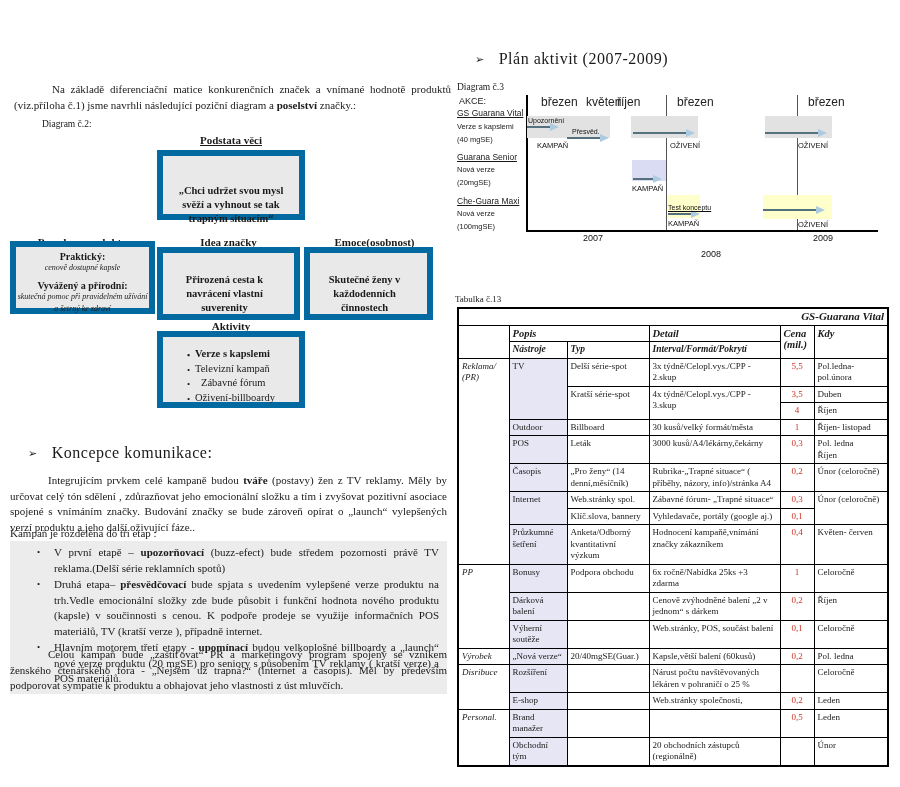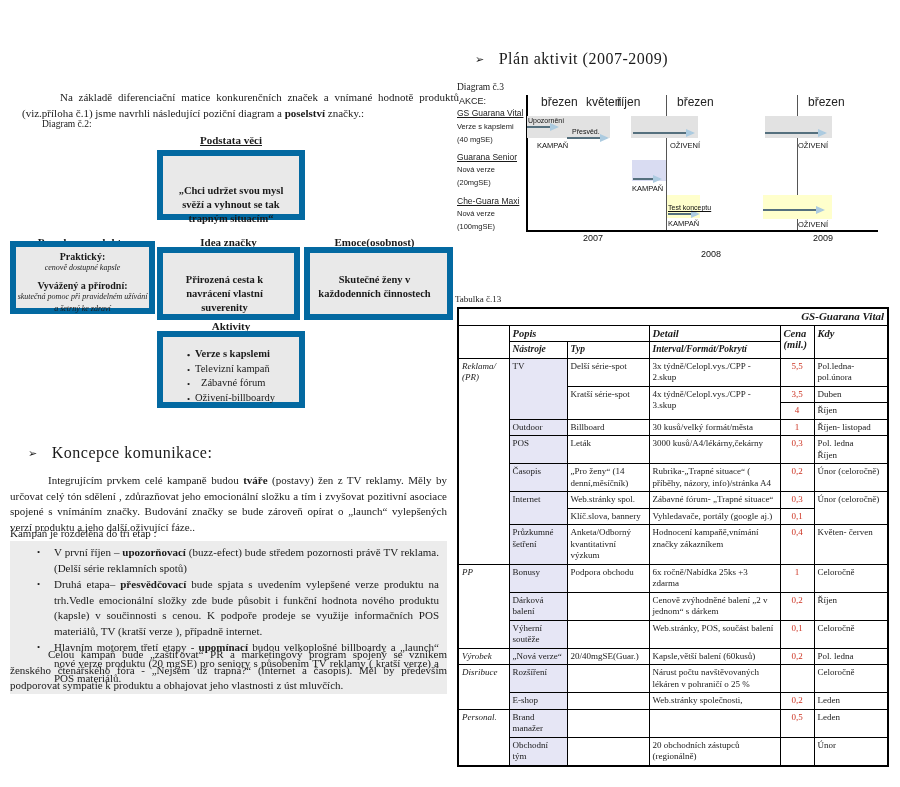--- a/index.html
+++ b/index.html
@@ -50,21 +50,21 @@
   td.cat{font-style:italic;white-space:pre-line;}
   td.nas{background:#e6e6f5;}
   td.cena{color:#cc3322;text-align:center;}
   td.kdy{white-space:pre-line;}
 </style>
 </head>
 <body>
 
 <div class="page">
 
-  <p class="abs para indent" style="left:10px;top:78px;width:437px;margin:12px;"><span>Na základě  diferenciační matice konkurenčních značek a vnímané hodnotě produktů  (viz.příloha č.1) jsme navrhli následující  poziční diagram  a  </span><span class="b">poselství</span><span>  značky.:</span></p>
+  <p class="abs para indent" style="left:10px;top:78px;width:437px;margin:4px;"><span>Na základě  diferenciační matice konkurenčních značek a vnímané hodnotě produktů  (viz.příloha č.1) jsme navrhli následující  poziční diagram  a  </span><span class="b">poselství</span><span>  značky.:</span></p>
 
   <div class="abs caption" style="left:42px;top:119px;">Diagram č.2:</div>
 
   <div class="abs boxtitle" style="left:157px;top:134px;width:148px;">Podstata věci</div>
   <div class="abs gbox" style="left:157px;top:150px;width:148px;height:70px;">
     <div class="essence-quote">„Chci udržet svou mysl svěží a vyhnout se tak trapným situacím“</div>
   </div>
 
   <div class="abs boxtitle" style="left:10px;top:236px;width:145px;">Pravda o produktu</div>
   <div class="abs gbox" style="left:10px;top:241px;width:145px;height:73px;">
@@ -74,42 +74,42 @@
     <div class="truth-line2">skutečná pomoc při pravidelném užívání</div>
     <div class="truth-line2" style="margin-top:3px;">a šetrný ke zdraví</div>
   </div>
 
   <div class="abs boxtitle" style="left:157px;top:236px;width:143px;">Idea značky</div>
   <div class="abs gbox" style="left:157px;top:247px;width:143px;height:73px;">
     <div class="idea-text">Přirozená cesta k navrácení vlastní suverenity</div>
   </div>
 
   <div class="abs boxtitle" style="left:304px;top:236px;width:141px;">Emoce(osobnost)</div>
-  <div class="abs gbox" style="left:304px;top:247px;width:149px;height:73px;">
+  <div class="abs gbox" style="left:304px;top:247px;width:129px;height:73px;">
     <div class="idea-text">Skutečné ženy  v každodenních činnostech</div>
   </div>
 
   <div class="abs boxtitle" style="left:157px;top:320px;width:148px;">Aktivity</div>
   <div class="abs gbox" style="left:157px;top:331px;width:148px;height:77px;">
     <ul class="act-list">
       <li class="b">Verze s kapslemi</li>
       <li>Televizní kampaň</li>
       <li style="padding-left:14px;">Zábavné fórum</li>
       <li>Oživení-billboardy</li>
     </ul>
   </div>
 
   <div class="abs heading" style="left:28px;top:444px;"><span class="arrow">➢</span><span>Koncepce  komunikace:</span></div>
 
   <p class="abs para indent" style="left:10px;top:473px;width:437px;margin:0;"><span>Integrujícím prvkem celé kampaně budou  </span><span class="b">tváře</span><span> (postavy) žen z TV reklamy. Měly by určovat celý tón sdělení , zdůrazňovat jeho emocionální složku a tím i zvyšovat pozitivní asociace spojené s vnímáním značky. Budování značky  se  bude  zároveň   opírat o „launch“ vylepšených  verzí produktu a jeho další oživující fáze..</span></p>
 
   <div class="abs para" style="left:10px;top:526px;width:437px;">Kampaň je  rozdělěna do tří etap :</div>
 
   <ul class="abs etapy" style="left:10px;top:541px;width:385px;">
-    <li><span>V první říjen – </span><span class="b">upozorňovací</span><span> (buzz-efect) bude středem pozornosti právě TV reklama.(Delší série reklamních spotů)</span></li>
+    <li><span>V první etapě – </span><span class="b">upozorňovací</span><span> (buzz-efect) bude středem pozornosti právě TV reklama.(Delší série reklamních spotů)</span></li>
     <li><span>Druhá etapa– </span><span class="b">přesvědčovací</span><span> bude spjata s uvedením vylepšené verze produktu na trh.Vedle emocionální složky zde bude působit i funkční  hodnota nového  produktu (kapsle) v součinnosti s cenou. K podpoře prodeje se využije informačních  POS materiálů, TV (kratší verze ), případně internet.</span></li>
     <li><span>Hlavním motorem třetí etapy - </span><span class="b">upomínací</span><span>  budou velkoplošné billboardy a „launch“ nové verze produktu (20 mgSE) pro seniory s působením   TV reklamy ( kratší verze) a POS materiálů.</span></li>
   </ul>
 
   <p class="abs para indent" style="left:10px;top:647px;width:437px;margin:0;">Celou kampaň bude „zaštiťovat“   PR a marketingový program spojený se vznikem ženského čtenářského fóra - „Nejsem už trapná?“ (internet a časopis). Měl by především podporovat sympatie k produktu  a  obhajovat jeho vlastnosti   z úst mluvčích.</p>
 
   <div class="abs heading" style="left:475px;top:50px;"><span class="arrow">➢</span><span>Plán aktivit (2007-2009)</span></div>
 
   <div class="abs caption" style="left:457px;top:82px;">Diagram č.3</div>
 

